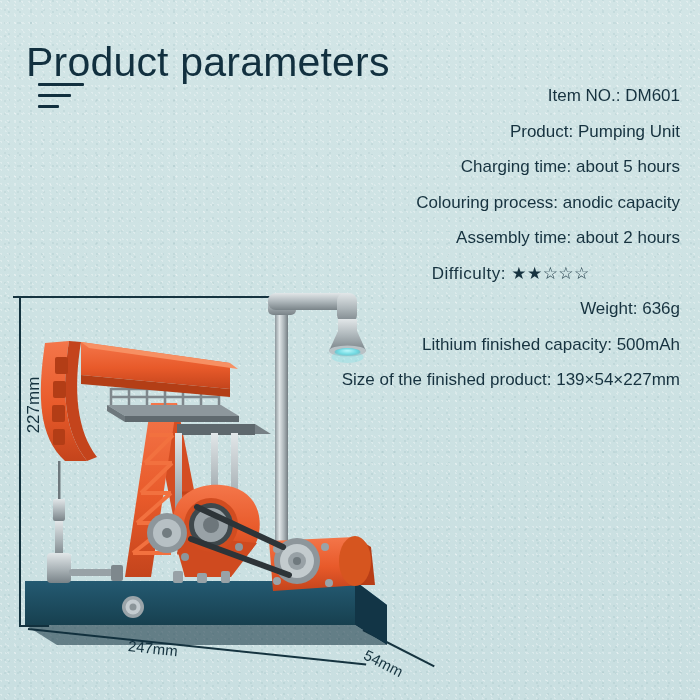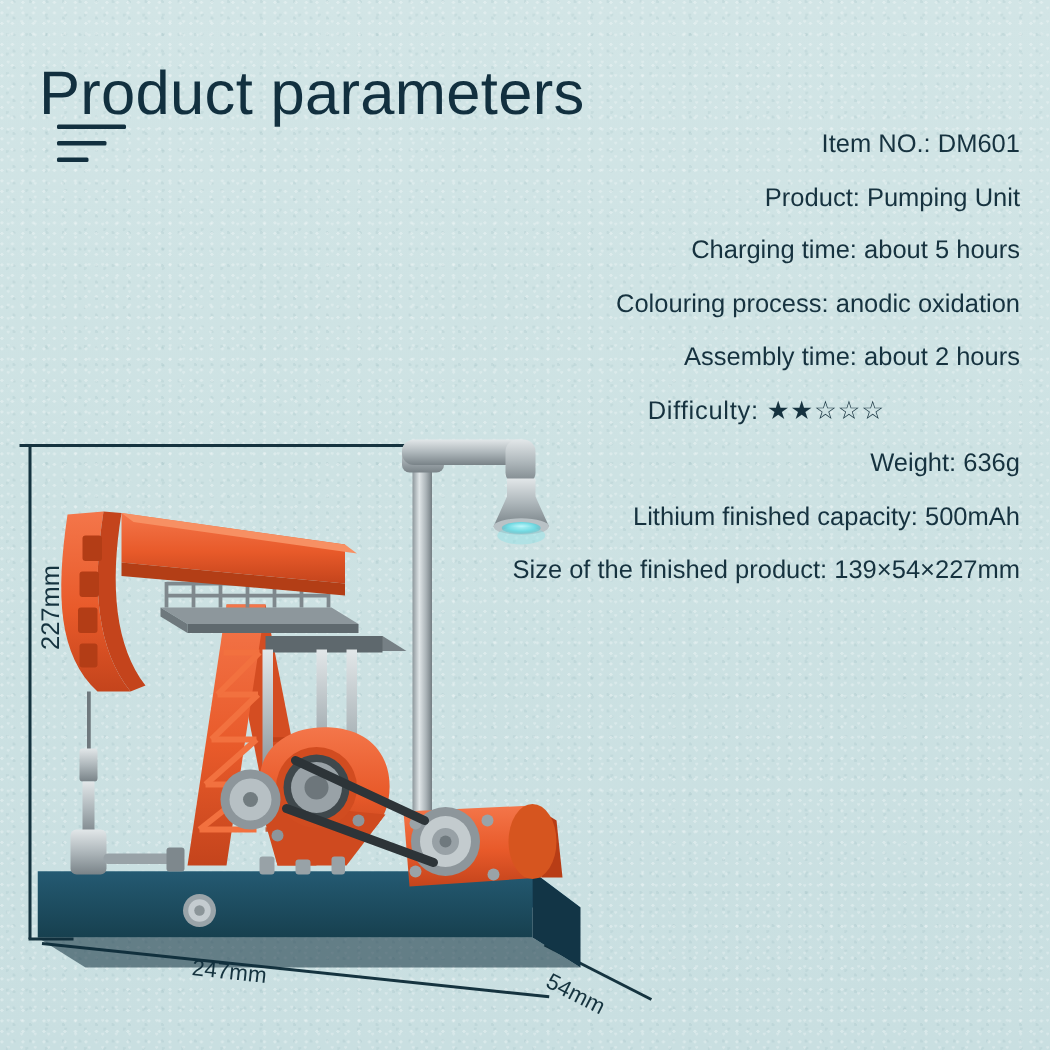--- a/index.html
+++ b/index.html
@@ -88,21 +88,21 @@
   <div class="rule-stack">
     <div class="rule r1"></div>
     <div class="rule r2"></div>
     <div class="rule r3"></div>
   </div>
 
   <div class="specs">
     <span class="spec-line">Item NO.: DM601</span>
     <span class="spec-line">Product: Pumping Unit</span>
     <span class="spec-line">Charging time: about 5 hours</span>
-    <span class="spec-line">Colouring process: anodic oxidation</span>
+    <span class="spec-line">Colouring process: anodic capacity</span>
     <span class="spec-line">Assembly time: about 2 hours</span>
     <span class="spec-line stars">Difficulty: ★★☆☆☆</span>
     <span class="spec-line">Weight: 636g</span>
     <span class="spec-line">Lithium finished capacity: 500mAh</span>
     <span class="spec-line">Size of the finished product: 139×54×227mm</span>
   </div>
 
   <div class="dim-line dim-top"></div>
   <div class="dim-line dim-left"></div>
   <div class="dim-line dim-bottom"></div>

